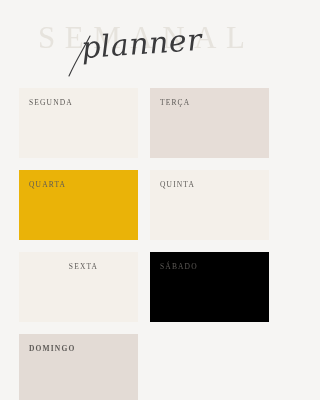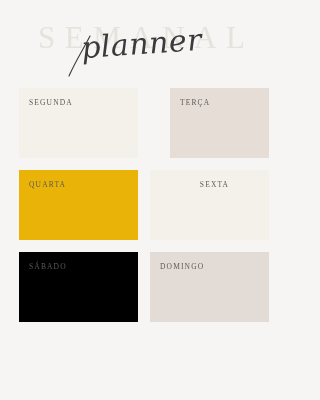--- a/index.html
+++ b/index.html
@@ -117,36 +117,39 @@
       <path d="M24 0 C18 12, 10 24, 3 40" stroke="#3a3a3c" stroke-width="1.1" fill="none" stroke-linecap="round"></path>
     </svg>
   </div>
 
   <div class="grid">
 
     <div class="cell" style="background: rgb(244, 240, 234);">
       <div class="cell-label" style="color: rgb(93, 90, 87);">SEGUNDA</div>
     </div>
 
-    <div class="cell" style="background: rgb(230, 221, 215); margin-left: 20px;">
+    <div class="cell" style="background: rgb(230, 221, 215);">
       <div class="cell-label" style="color: rgb(93, 90, 87);">TERÇA</div>
     </div>
 
     <div class="cell" style="background: #eab308;">
       <div class="cell-label" style="color: rgb(93, 90, 87);">QUARTA</div>
     </div>
 
+    <div class="cell" style="background: rgb(244, 240, 234);">
+      <div class="cell-label" style="color: rgb(93, 90, 87);">QUINTA</div>
+    </div>
 
     <div class="cell" style="background: rgb(244, 240, 234);">
       <div class="cell-label" style="color: rgb(93, 90, 87); text-align: center;">SEXTA</div>
     </div>
 
     <div class="cell" style="background: #000000;">
       <div class="cell-label" style="color: rgb(93, 90, 87);">SÁBADO</div>
     </div>
 
     <div class="cell" style="background: rgb(227, 219, 213);">
-      <div class="cell-label" style="color: rgb(93, 90, 87);">DOMINGO</div>
+      <div class="cell-label" style="color: rgb(93, 90, 87); font-weight: bold;">DOMINGO</div>
     </div>
 
 
   </div>
 </div>
 
 </body></html>

